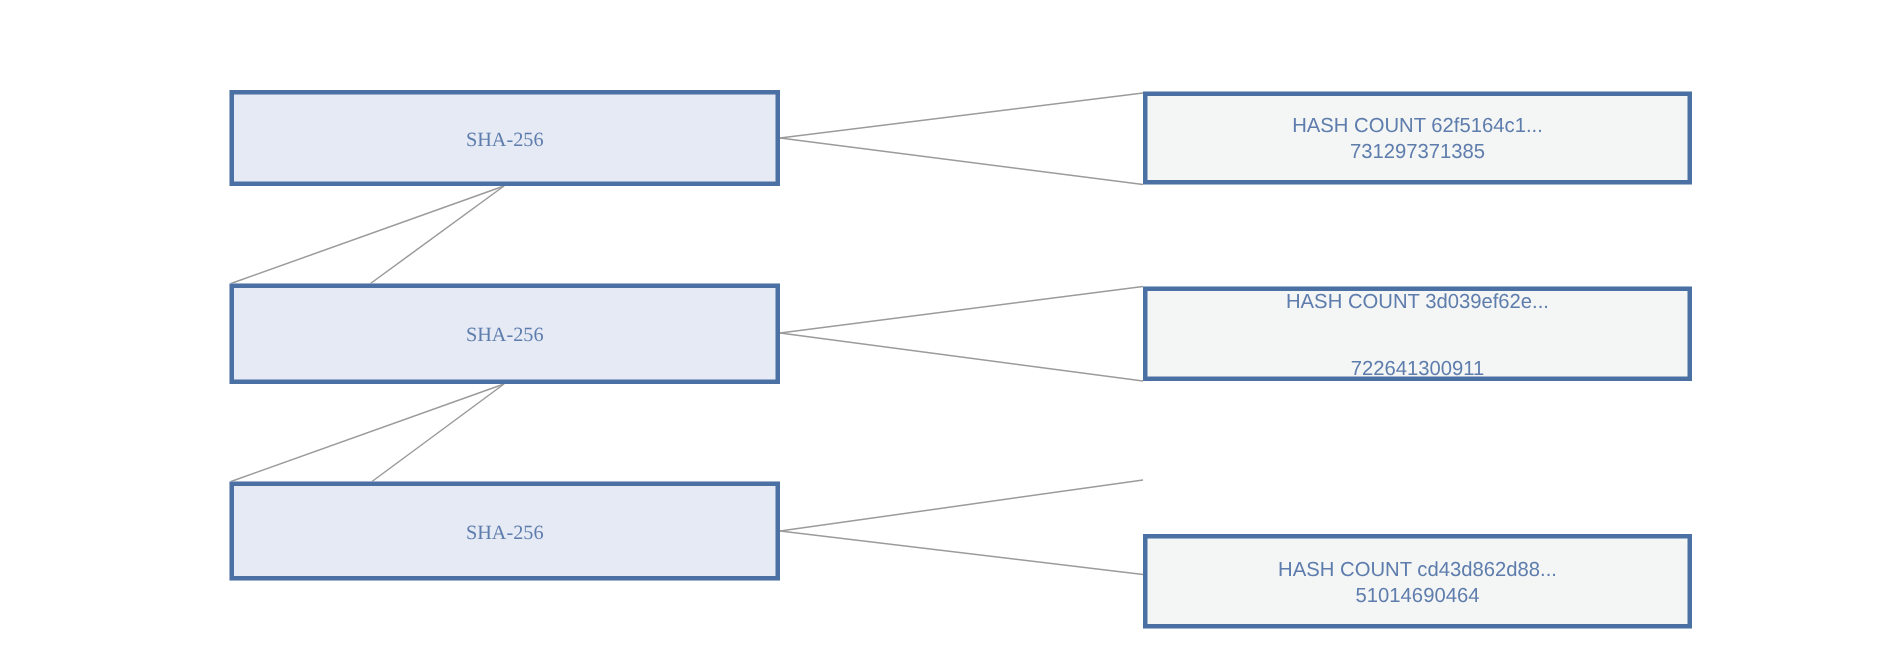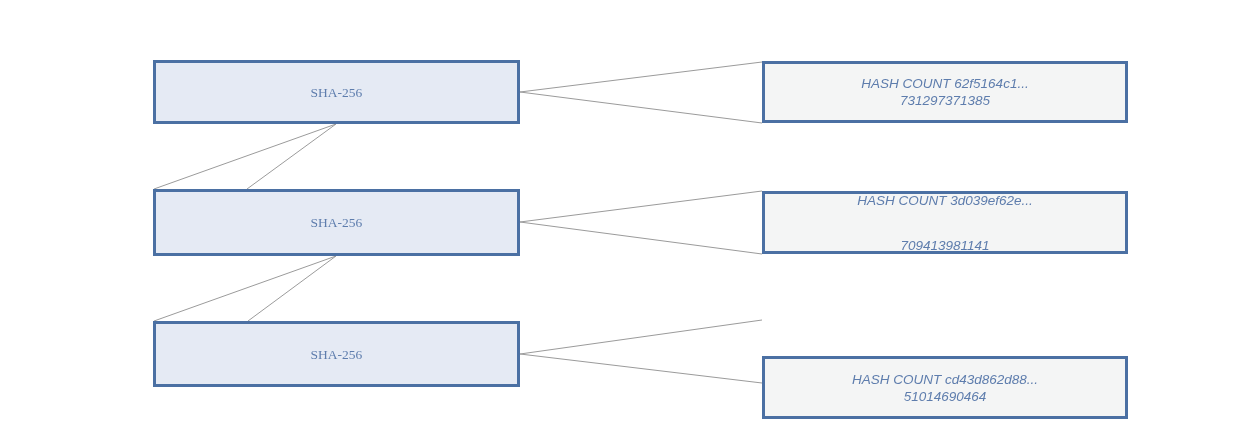--- a/index.html
+++ b/index.html
@@ -42,21 +42,20 @@
     width: 367px;
     height: 64px;
     background: #e5eaf4;
     font-family: Liberation Serif, serif;
   }
   .node.hash {
     left: 762px;
     width: 366px;
     height: 62px;
     background: #f4f5f5;
-    font-style: italic;
   }
   .sha-1 { top: 60px; }
   .sha-2 { top: 189px; height: 67px !important; }
   .sha-3 { top: 321px; height: 66px !important; }
   .hash-1 { top: 61px; }
   .hash-2 { top: 191px; height: 63px !important; gap: 28px; }
   .hash-3 { top: 320px; height: 63px !important; margin-top: 36px; }
   .edge-line {
     stroke: #9b9b9b;
     stroke-width: 1;
@@ -98,21 +97,21 @@
     <span>SHA-256</span>
   </div>
 
   <div class="node hash hash-1">
     <div>HASH COUNT 62f5164c1...</div>
     <div>731297371385</div>
   </div>
 
   <div class="node hash hash-2">
     <div>HASH COUNT 3d039ef62e...</div>
-    <div>709413981141</div>
+    <div>722641300911</div>
   </div>
 
   <div class="node hash hash-3">
     <div>HASH COUNT cd43d862d88...</div>
     <div>51014690464</div>
   </div>
 
 </div>
 
 </body></html>

